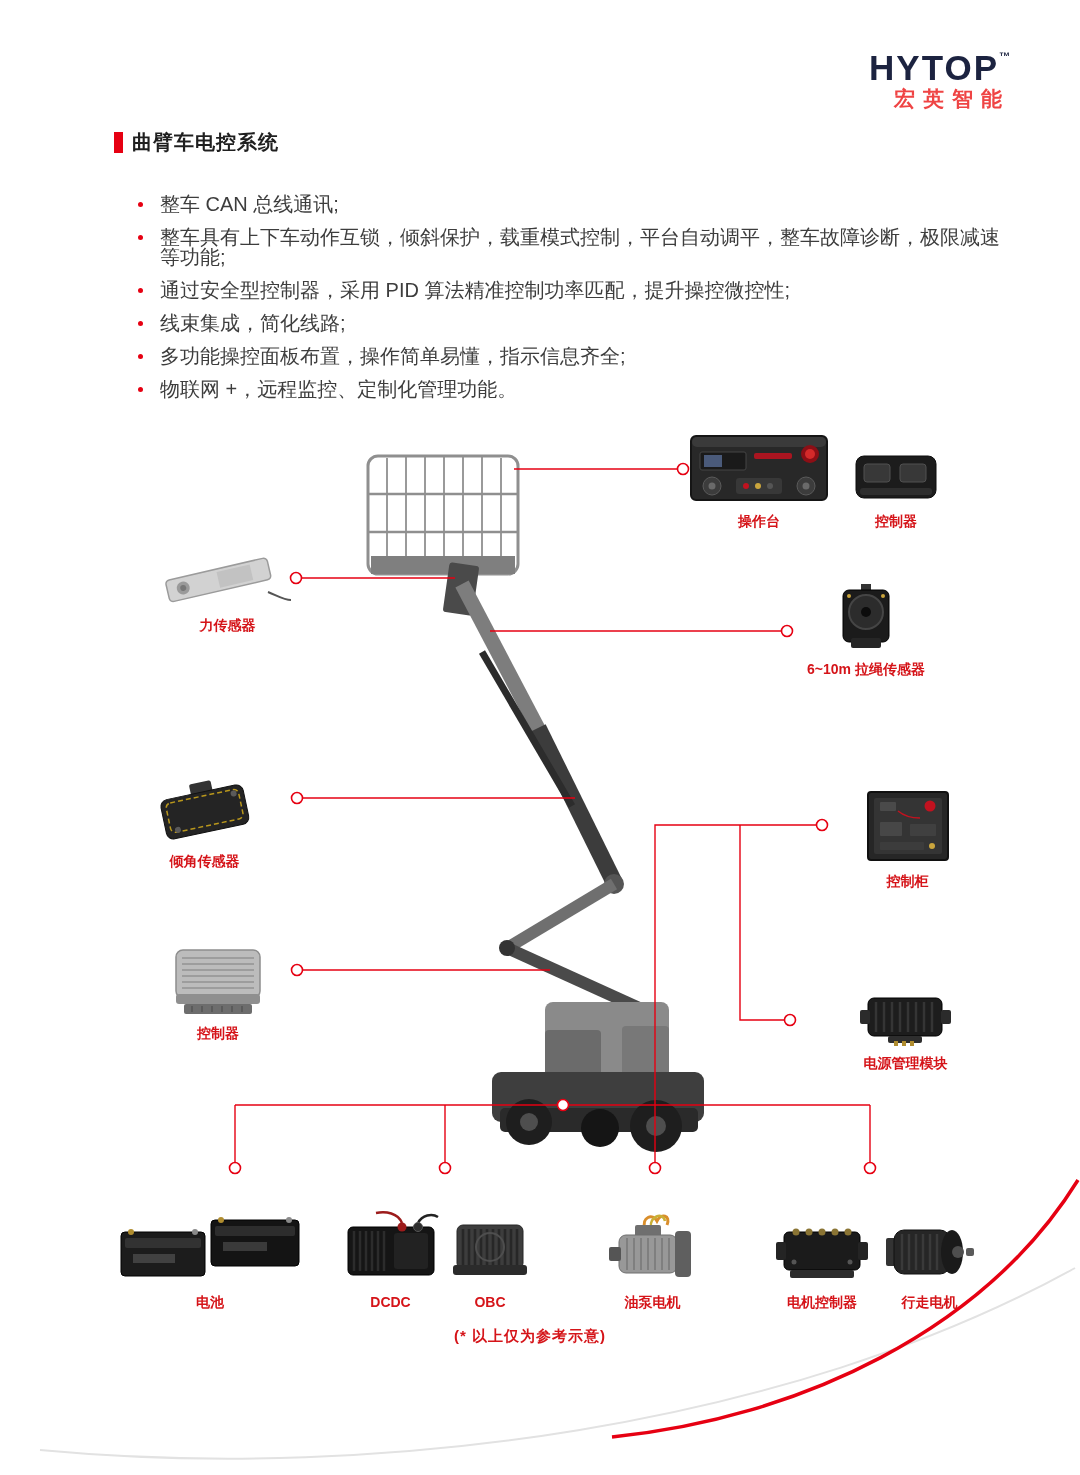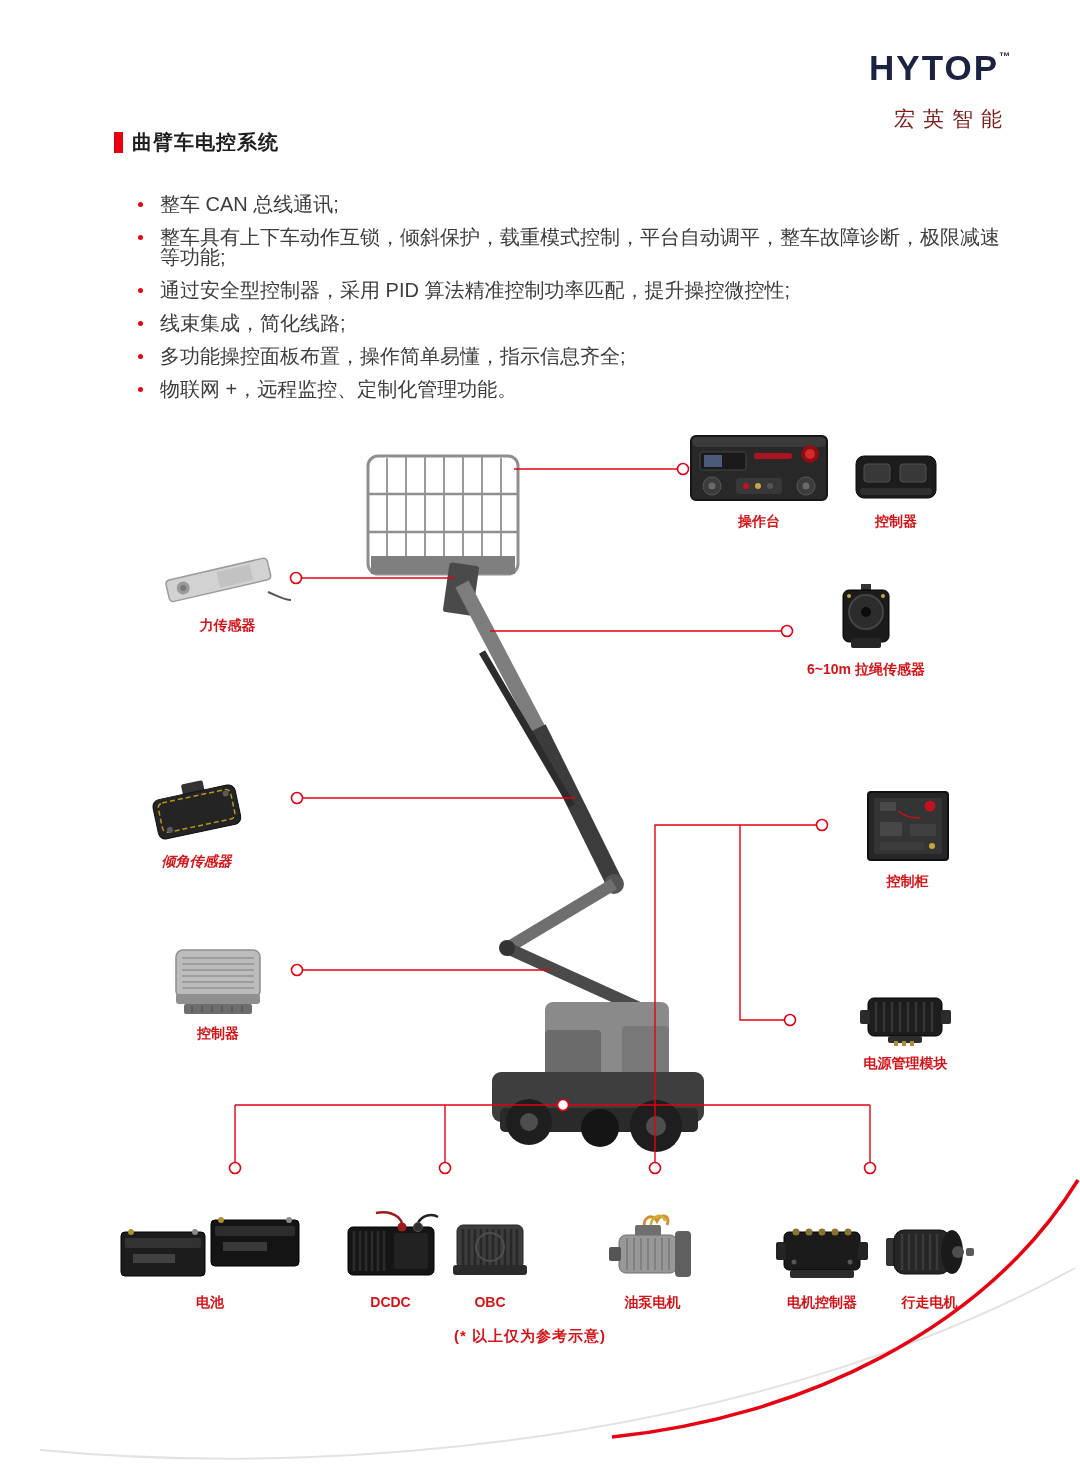--- a/index.html
+++ b/index.html
@@ -4,21 +4,21 @@
 <style>
   * { margin:0; padding:0; box-sizing:border-box; }
   html,body { background:#ffffff; }
   body { font-family:"Liberation Sans","DejaVu Sans",sans-serif; }
   .page { position:relative; width:1080px; height:1475px; background:#fff; overflow:hidden; margin:0 auto; }
 
   
   .logo { position:absolute; top:50px; right:70px; text-align:right; }
   .logo-brand { font-size:35px; font-weight:bold; color:#1c2340; letter-spacing:2px; line-height:1; }
   .logo-tm { font-size:11px; vertical-align:top; color:#1c2340; font-weight:bold; }
-  .logo-sub { margin-top:20px; font-size:21px; font-weight:normal; color:#7f1d1d; letter-spacing:8px; }
+  .logo-sub { margin-top:0; font-size:21px; font-weight:bold; color:#ef4444; letter-spacing:8px; }
 
   
   .title-row { position:absolute; left:114px; top:129px; display:flex; align-items:center; gap:9px; }
   .title-bar { width:9px; height:21px; background:#e60012; }
   .title-text { font-size:20px; font-weight:bold; color:#1f1f1f; letter-spacing:1px; }
 
   
   .bullets { position:absolute; left:138px; top:194px; width:862px; list-style:none; }
   .bullets li { display:flex; align-items:flex-start; margin-bottom:13px; font-size:20px; color:#3d3d3d; line-height:20px; }
   .dot { flex:0 0 auto; width:5px; height:5px; border-radius:50%; background:#e60012; margin:8px 17px 0 0; }
@@ -250,21 +250,21 @@
           <rect x="58" y="33" width="34" height="16" fill="#c2c2c2"></rect>
           <circle cx="22" cy="41" r="6.5" fill="#9a9a9a"></circle>
             <circle cx="22" cy="41" r="3" fill="#777"></circle>
         </g>
         <path d="M 108 54 C 118 58, 124 62, 131 62" stroke="#555" stroke-width="2" fill="none"></path>
       </svg>
     </div>
     <figcaption class="comp-label">力传感器</figcaption>
   </figure>
 
-  <figure class="comp" style="left:144px; top:766px; width:105px;font-style:italic;">
+  <figure class="comp" style="left:152px; top:766px; width:105px;">
     <div class="comp-img" style="height:80px;">
       <svg width="105" height="80" viewBox="0 0 105 80">
         <g transform="rotate(-12 52 42)">
           <rect x="42" y="16" width="22" height="12" rx="2" fill="#333"></rect>
           <rect x="10" y="26" width="84" height="40" rx="7" fill="#242424" stroke="#101010"></rect>
           <rect x="15" y="30" width="74" height="30" rx="5" fill="none" stroke="#b9971c" stroke-width="1.5" stroke-dasharray="5 3"></rect>
           <circle cx="22" cy="58" r="3" fill="#5a5a5a"></circle>
             <circle cx="84" cy="34" r="3" fill="#5a5a5a"></circle>
         </g>
       </svg>

